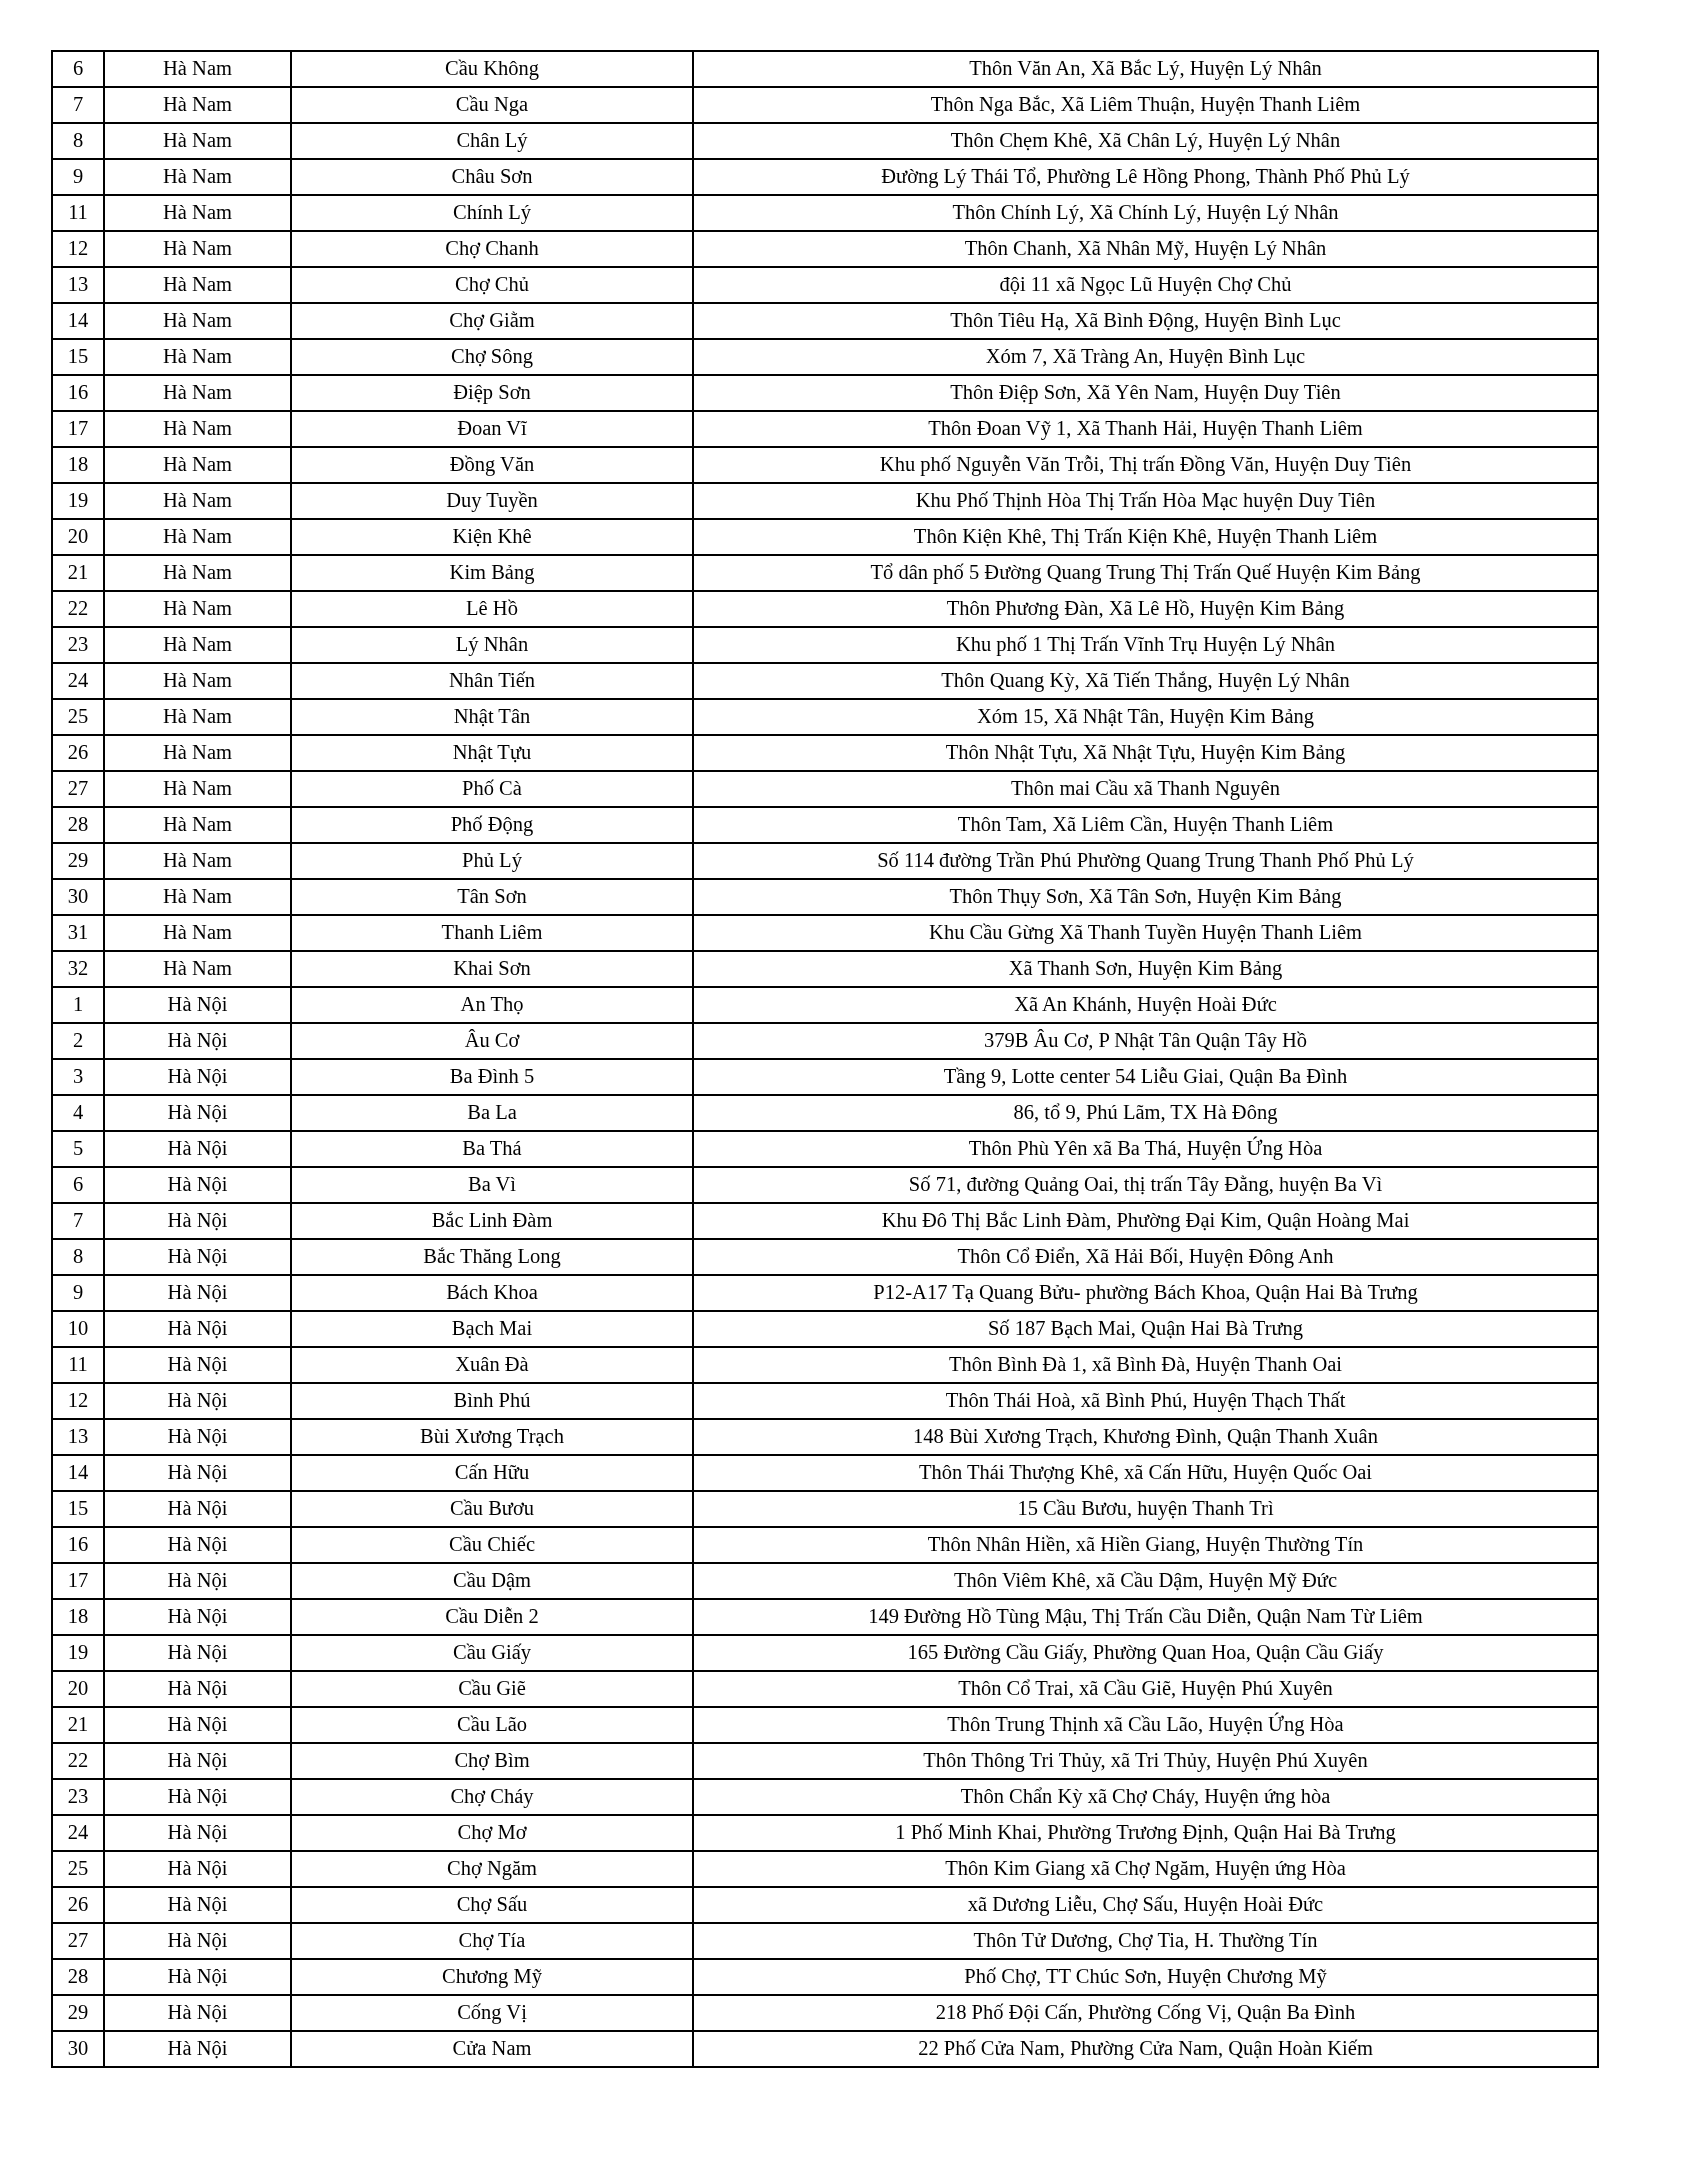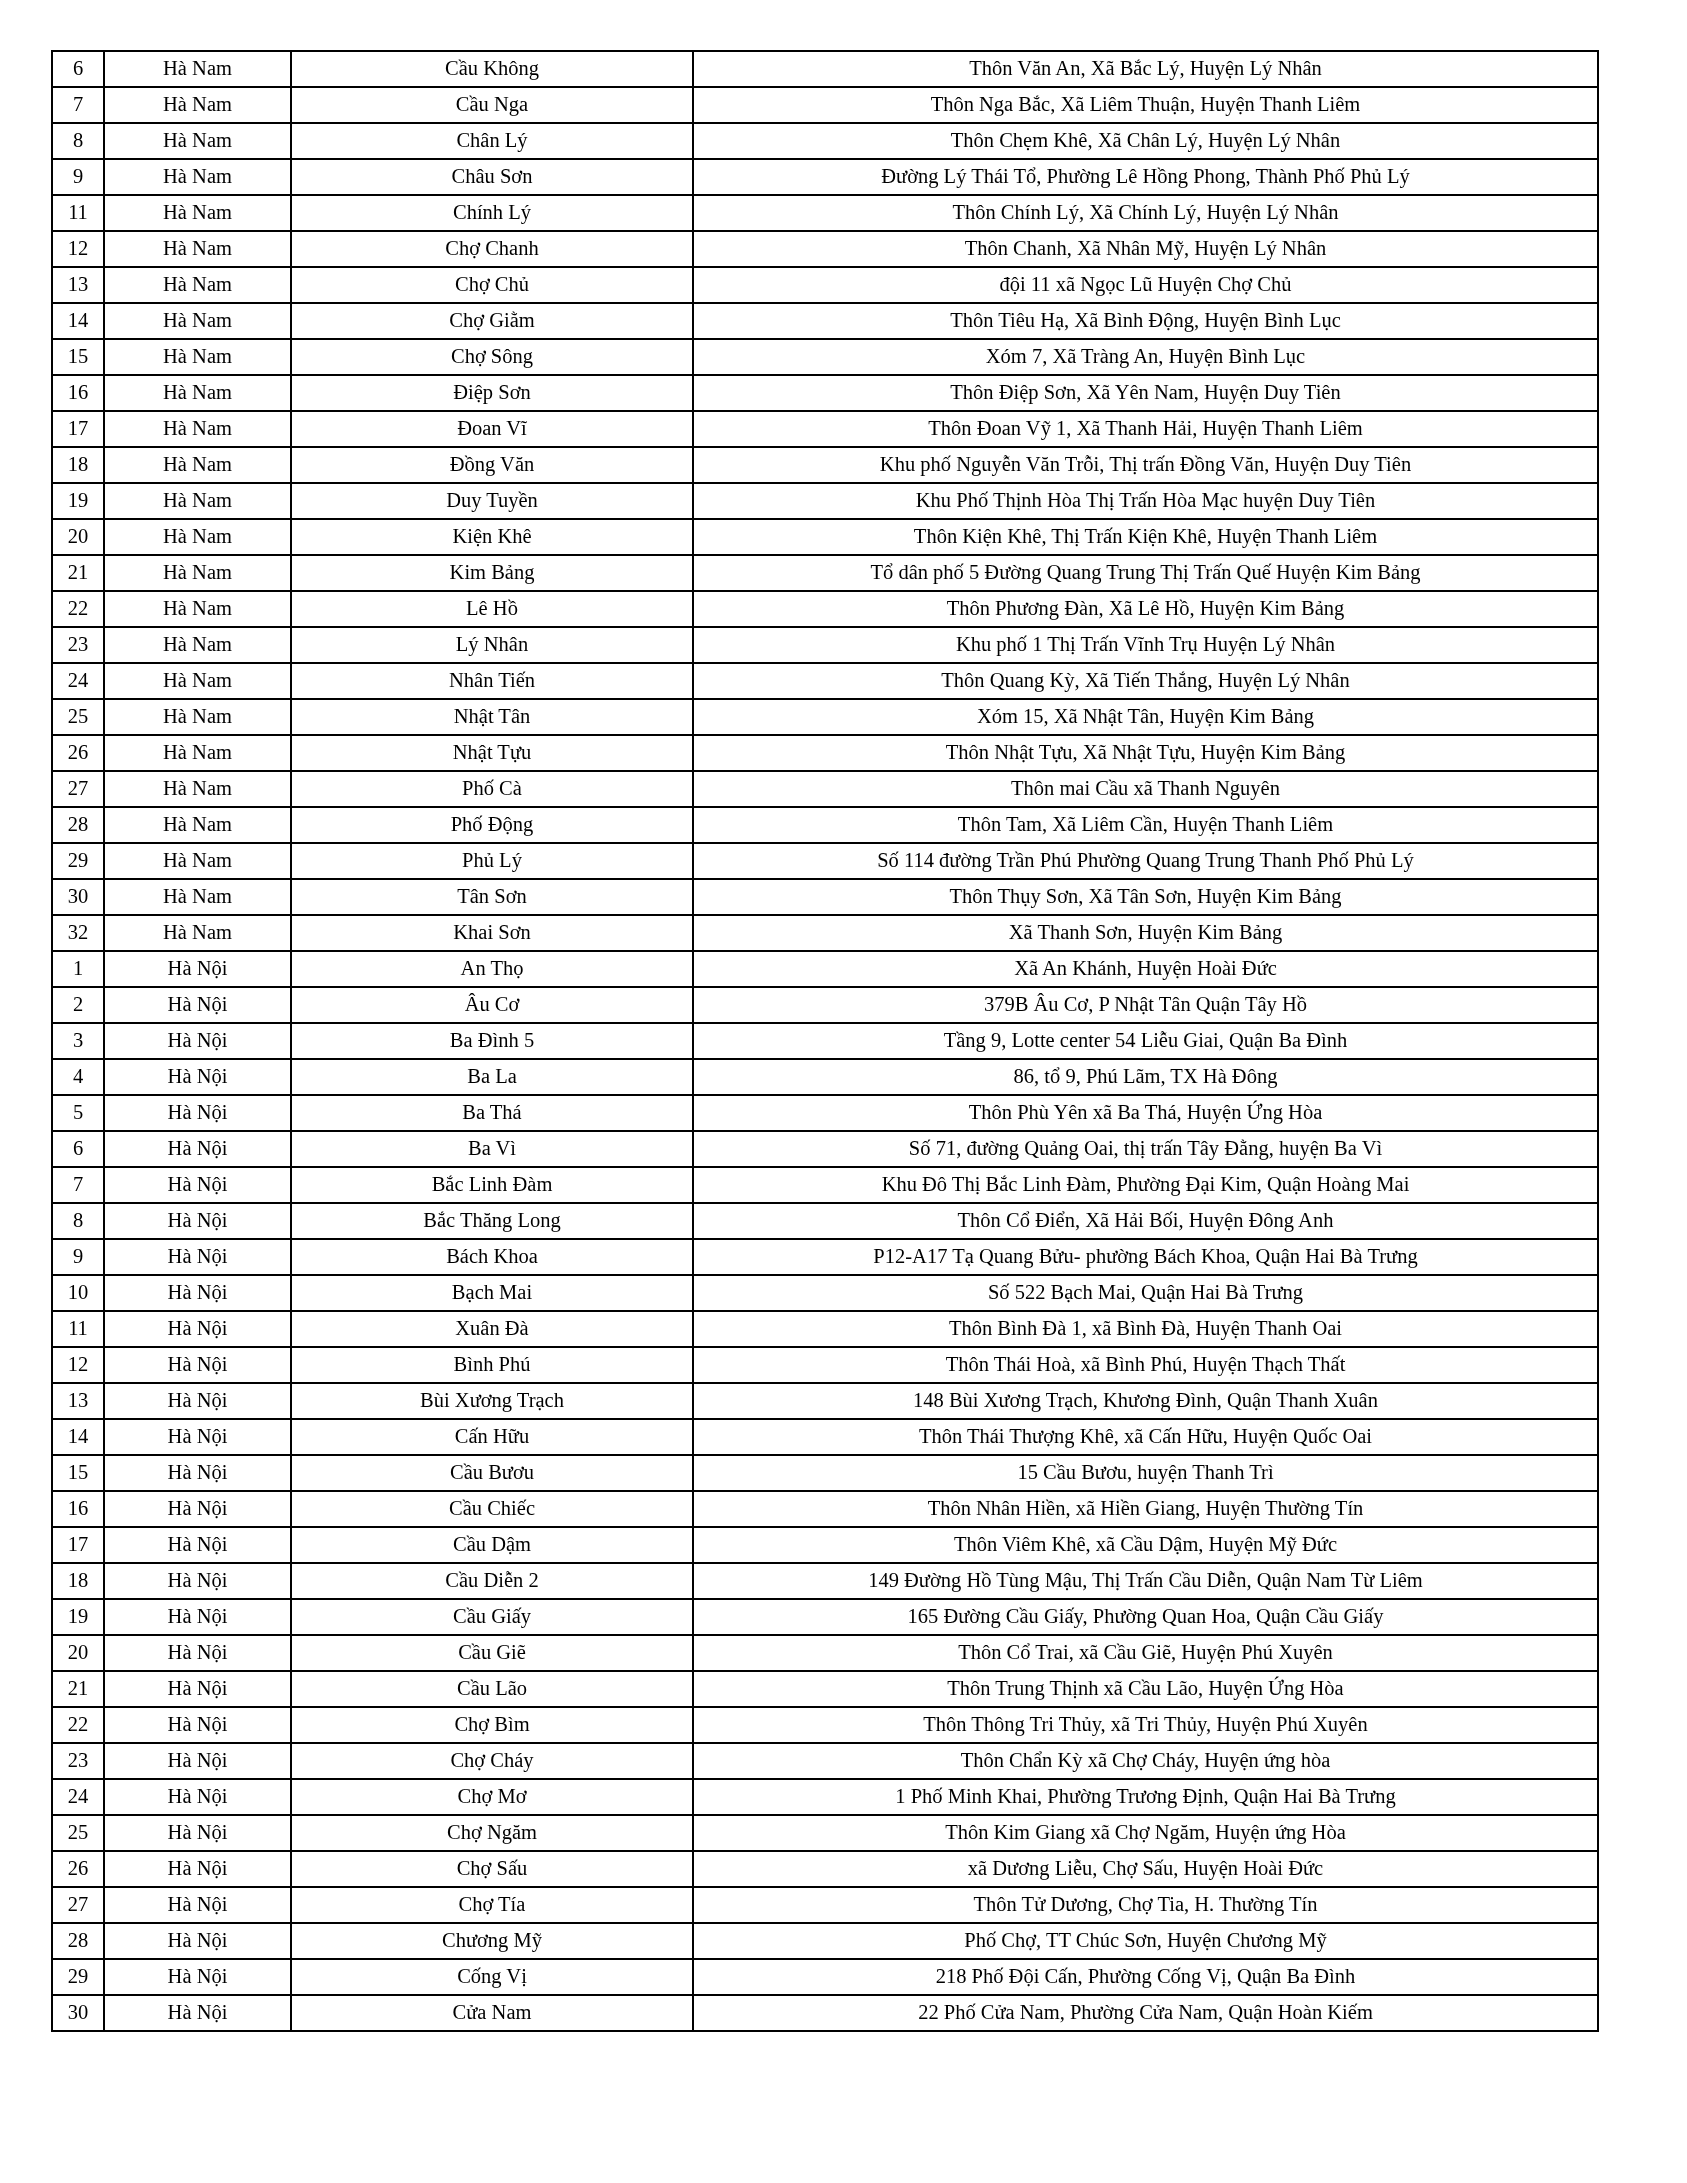--- a/index.html
+++ b/index.html
@@ -186,20 +186,26 @@
           <td>Phủ Lý</td>
           <td>Số 114 đường Trần Phú Phường Quang Trung Thanh Phố Phủ Lý</td>
         </tr>
         <tr>
           <td>30</td>
           <td>Hà Nam</td>
           <td>Tân Sơn</td>
           <td>Thôn Thụy Sơn, Xã Tân Sơn, Huyện Kim Bảng</td>
         </tr>
         <tr>
+          <td>31</td>
+          <td>Hà Nam</td>
+          <td>Thanh Liêm</td>
+          <td>Khu Cầu Gừng Xã Thanh Tuyền Huyện Thanh Liêm</td>
+        </tr>
+        <tr>
           <td>32</td>
           <td>Hà Nam</td>
           <td>Khai Sơn</td>
           <td>Xã Thanh Sơn, Huyện Kim Bảng</td>
         </tr>
         <tr>
           <td>1</td>
           <td>Hà Nội</td>
           <td>An Thọ</td>
           <td>Xã An Khánh, Huyện Hoài Đức</td>
@@ -249,21 +255,21 @@
         <tr>
           <td>9</td>
           <td>Hà Nội</td>
           <td>Bách Khoa</td>
           <td>P12-A17 Tạ Quang Bửu- phường Bách Khoa, Quận Hai Bà Trưng</td>
         </tr>
         <tr>
           <td>10</td>
           <td>Hà Nội</td>
           <td>Bạch Mai</td>
-          <td>Số 522 Bạch Mai, Quận Hai Bà Trưng</td>
+          <td>Số 187 Bạch Mai, Quận Hai Bà Trưng</td>
         </tr>
         <tr>
           <td>11</td>
           <td>Hà Nội</td>
           <td>Xuân Đà</td>
           <td>Thôn Bình Đà 1, xã Bình Đà, Huyện Thanh Oai</td>
         </tr>
         <tr>
           <td>12</td>
           <td>Hà Nội</td>

